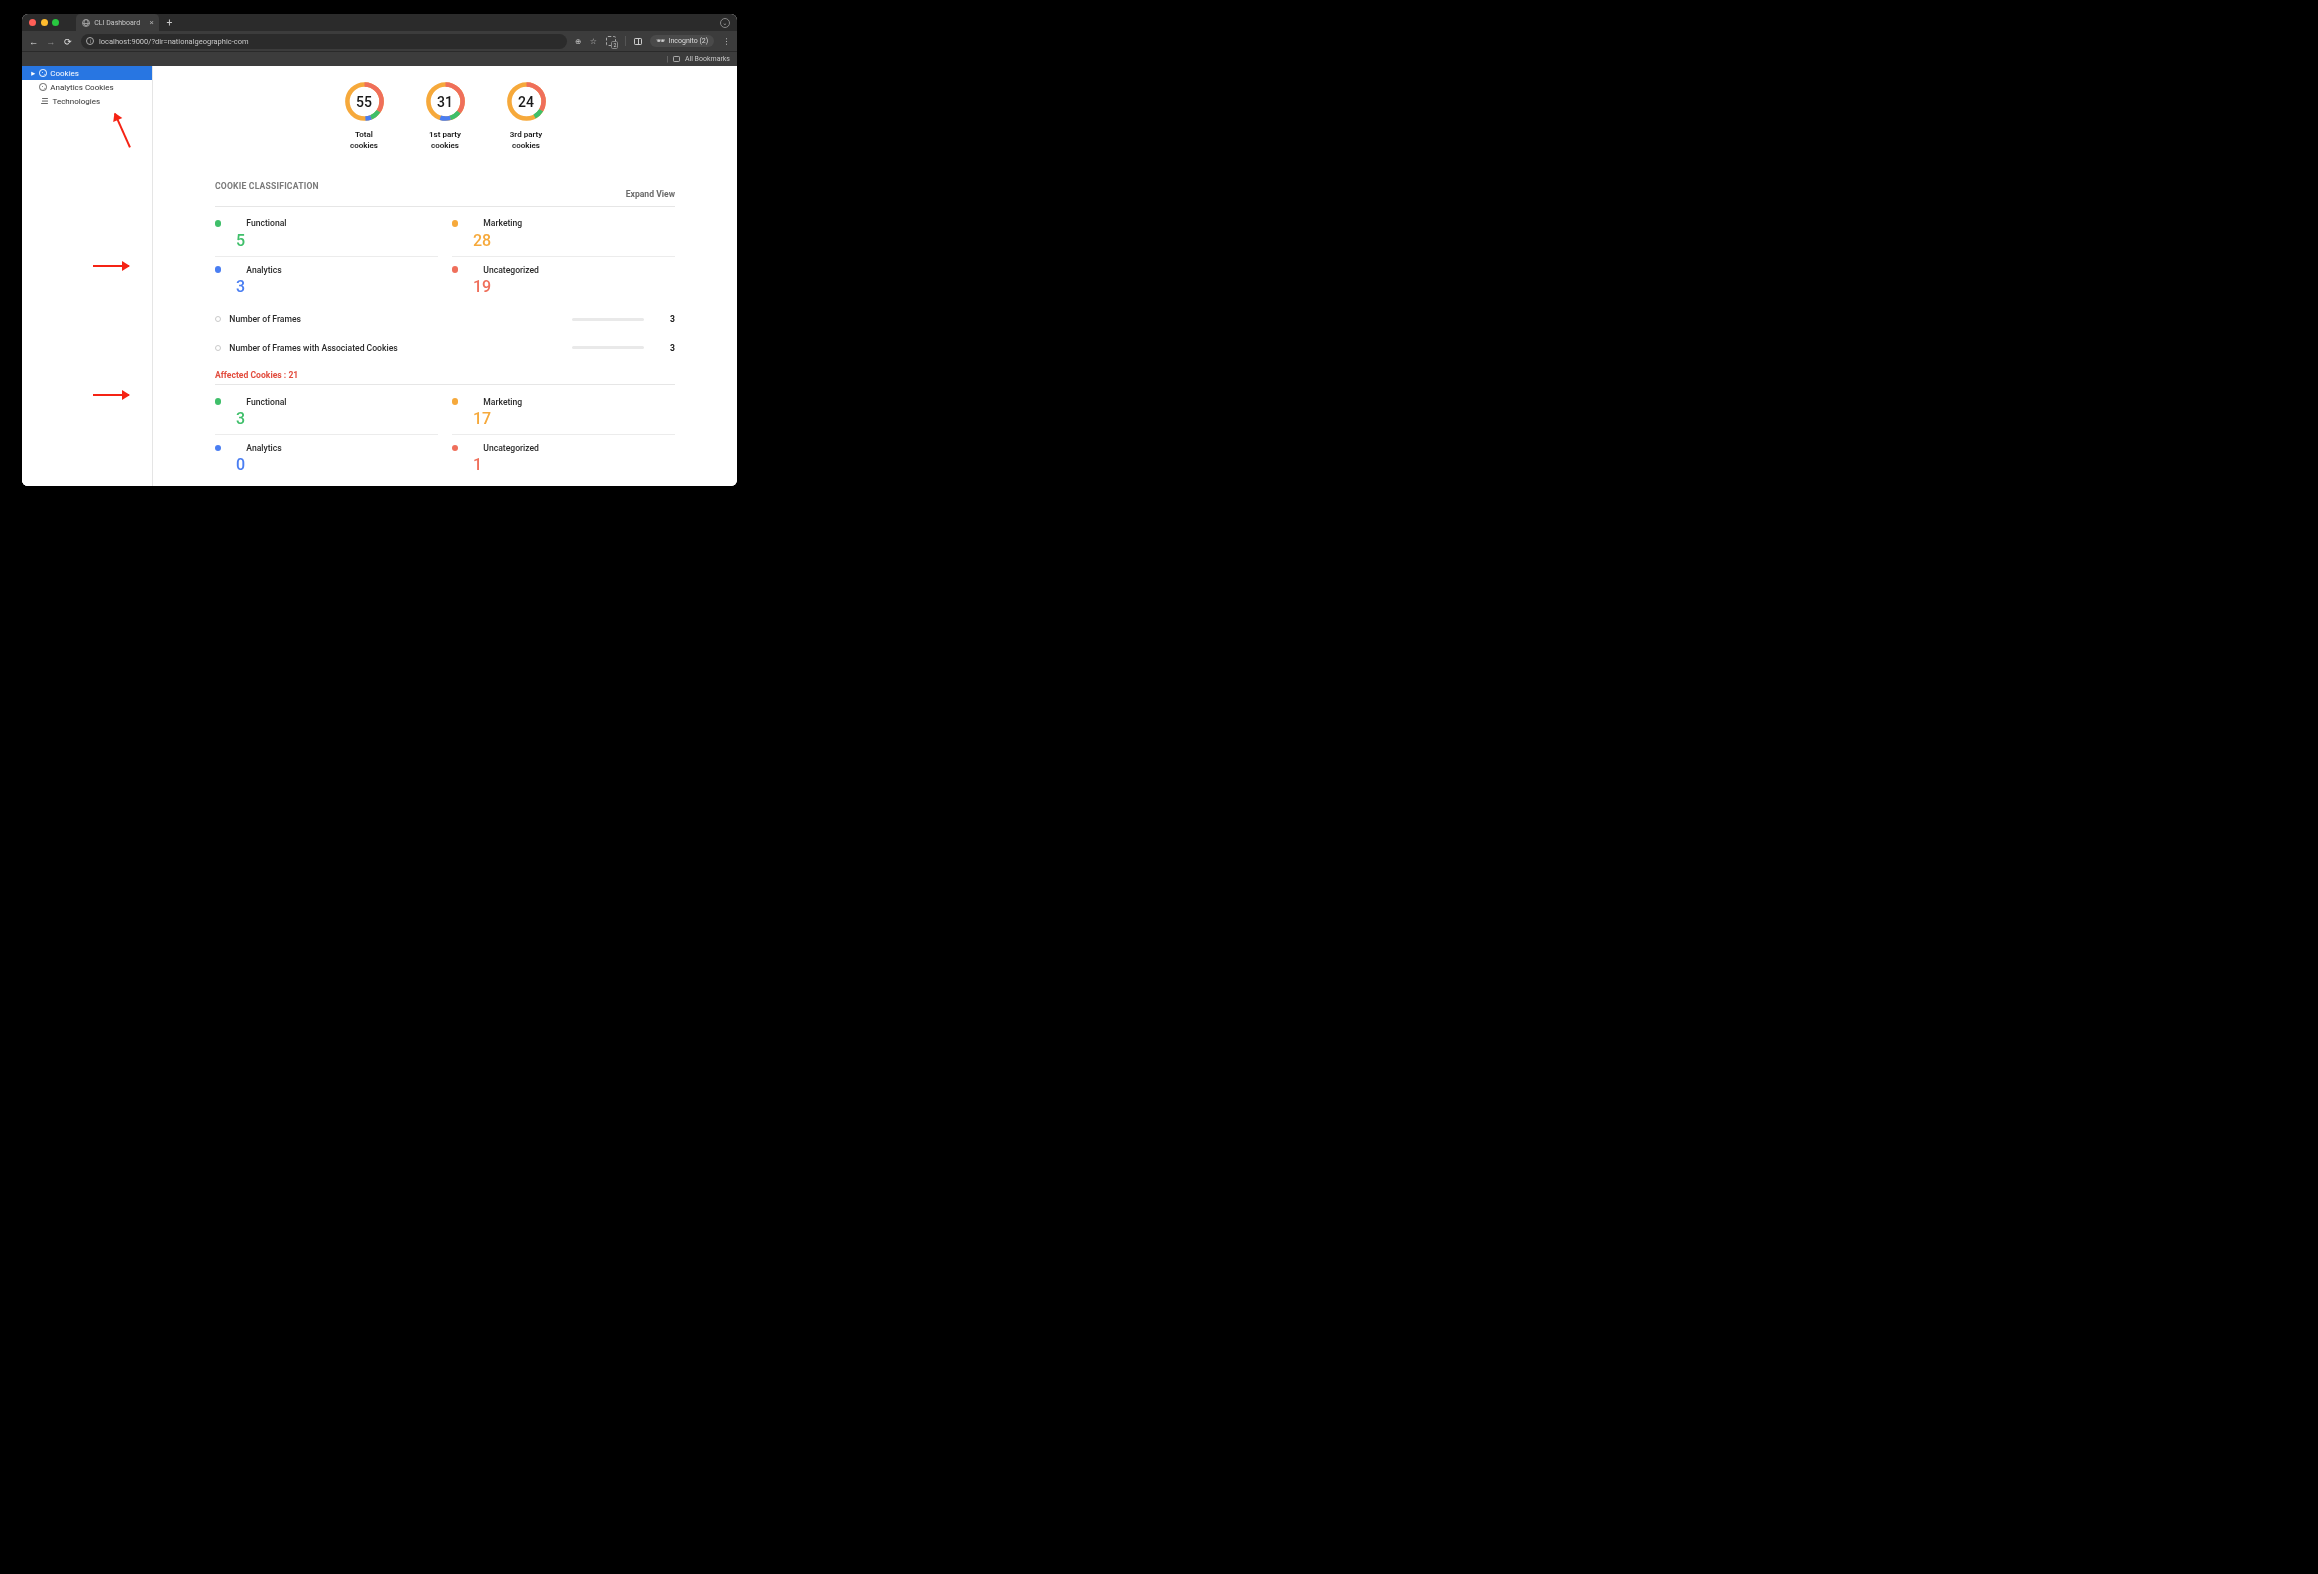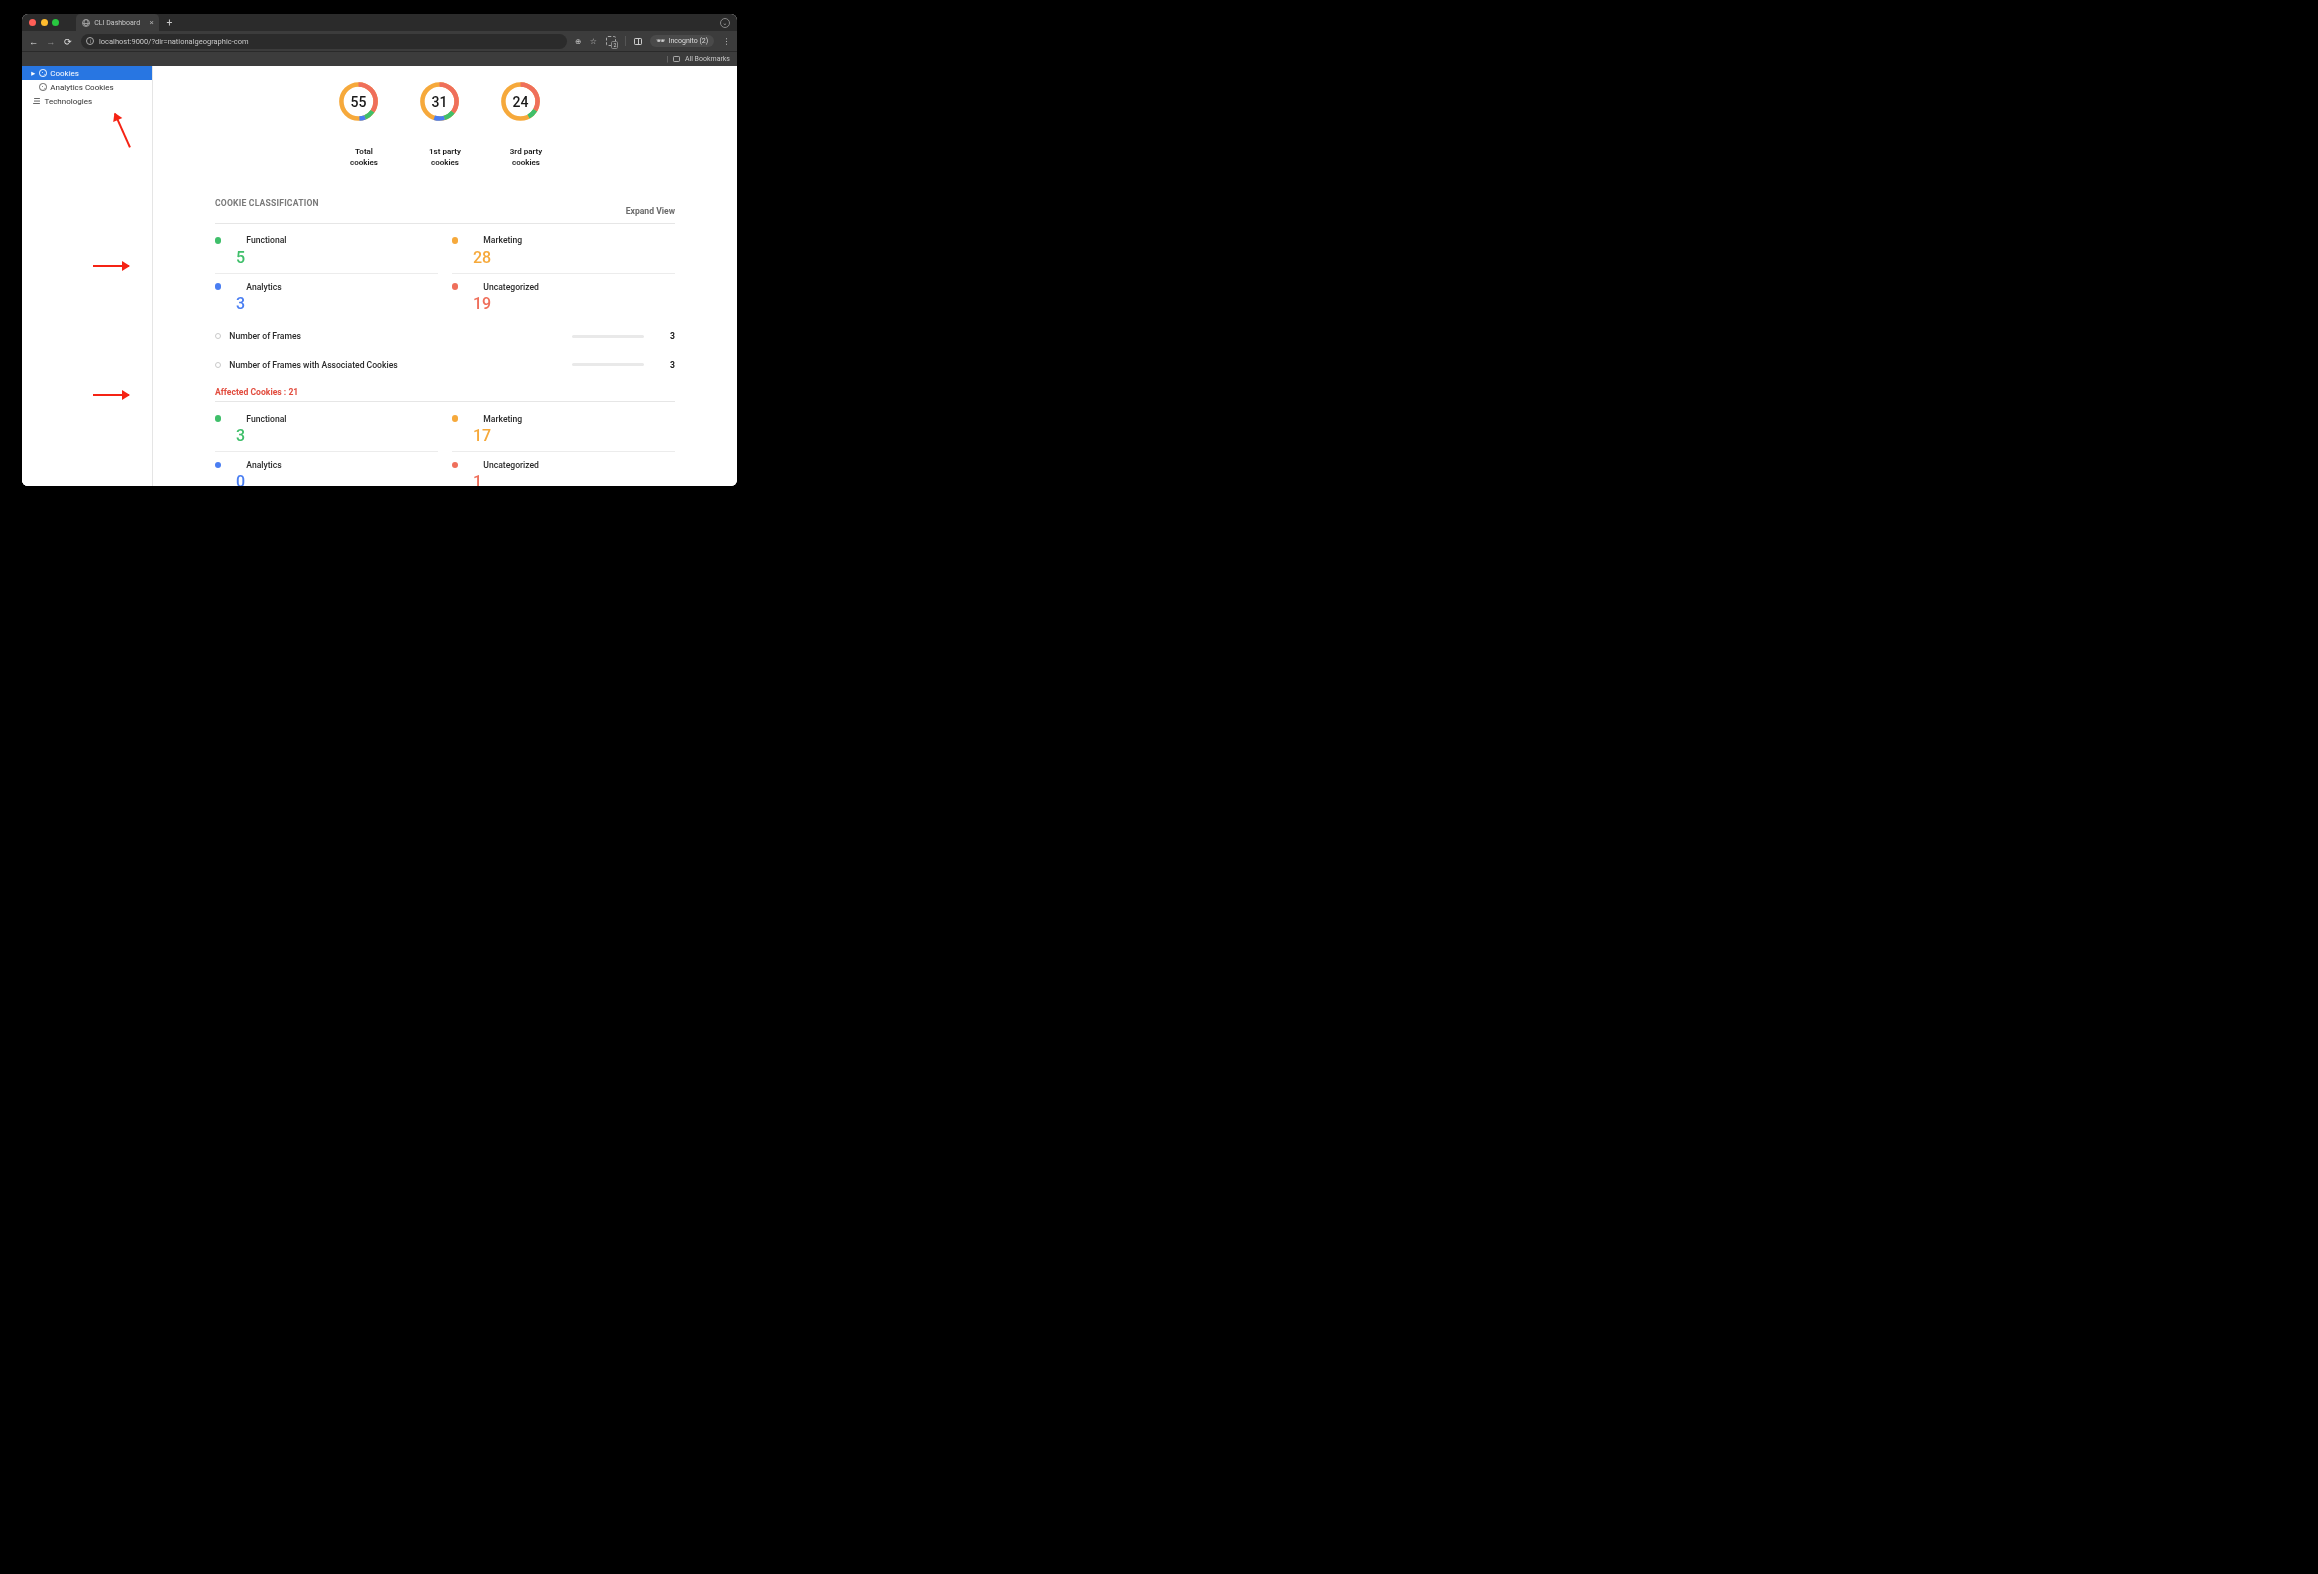--- a/index.html
+++ b/index.html
@@ -255,21 +255,22 @@
     }
     .donuts {
       display: flex;
       justify-content: center;
       gap: 29px;
       padding: 15px 0 10.4px 0;
     }
     .donut-wrap {
       display: flex;
       flex-direction: column;
-      gap: 24px;
+      align-items: center;
+      gap: 7px;
       width: 52px;
     }
     .donut {
       width: 41px; height: 41px;
       position: relative;
     }
     .donut svg { transform: rotate(-90deg); }
     .donut-number {
       position: absolute;
       inset: 0;
@@ -450,21 +451,21 @@
     <div class="sidebar">
       <div class="sidebar-item active">
         <span class="expand-arrow">▶</span>
         <span class="cookie-icon"></span>
         <span>Cookies</span>
       </div>
       <div class="sidebar-item" style="padding-left:17.3px">
         <span class="cookie-icon" style="color:#666"></span>
         <span>Analytics Cookies</span>
       </div>
-      <div class="sidebar-item" style="padding-left:11px">
+      <div class="sidebar-item" style="padding-left:19px">
         <span class="tech-icon">
             <span></span>
           </span>
         <span>Technologies</span>
       </div>
     </div>
 
     <div class="main">
       <div class="donuts">
         <div class="donut-wrap">

